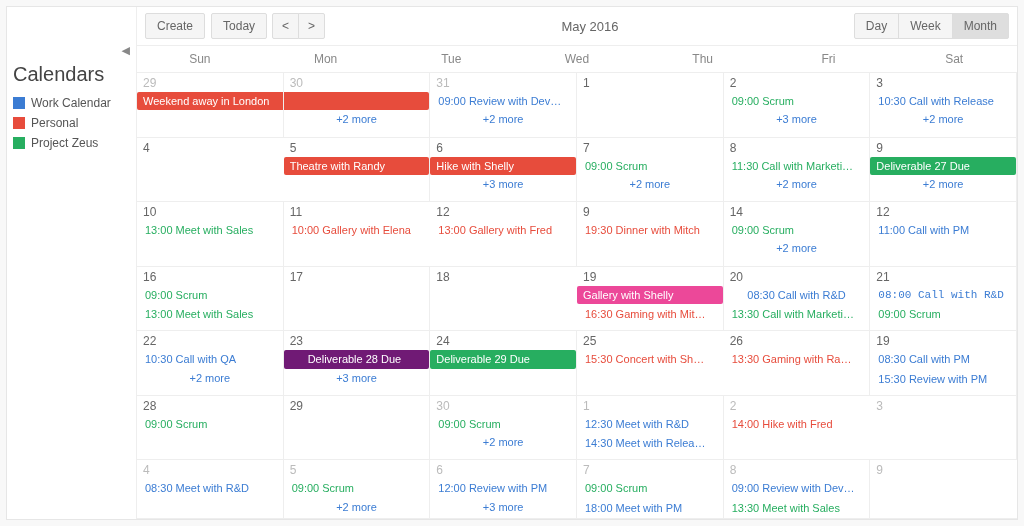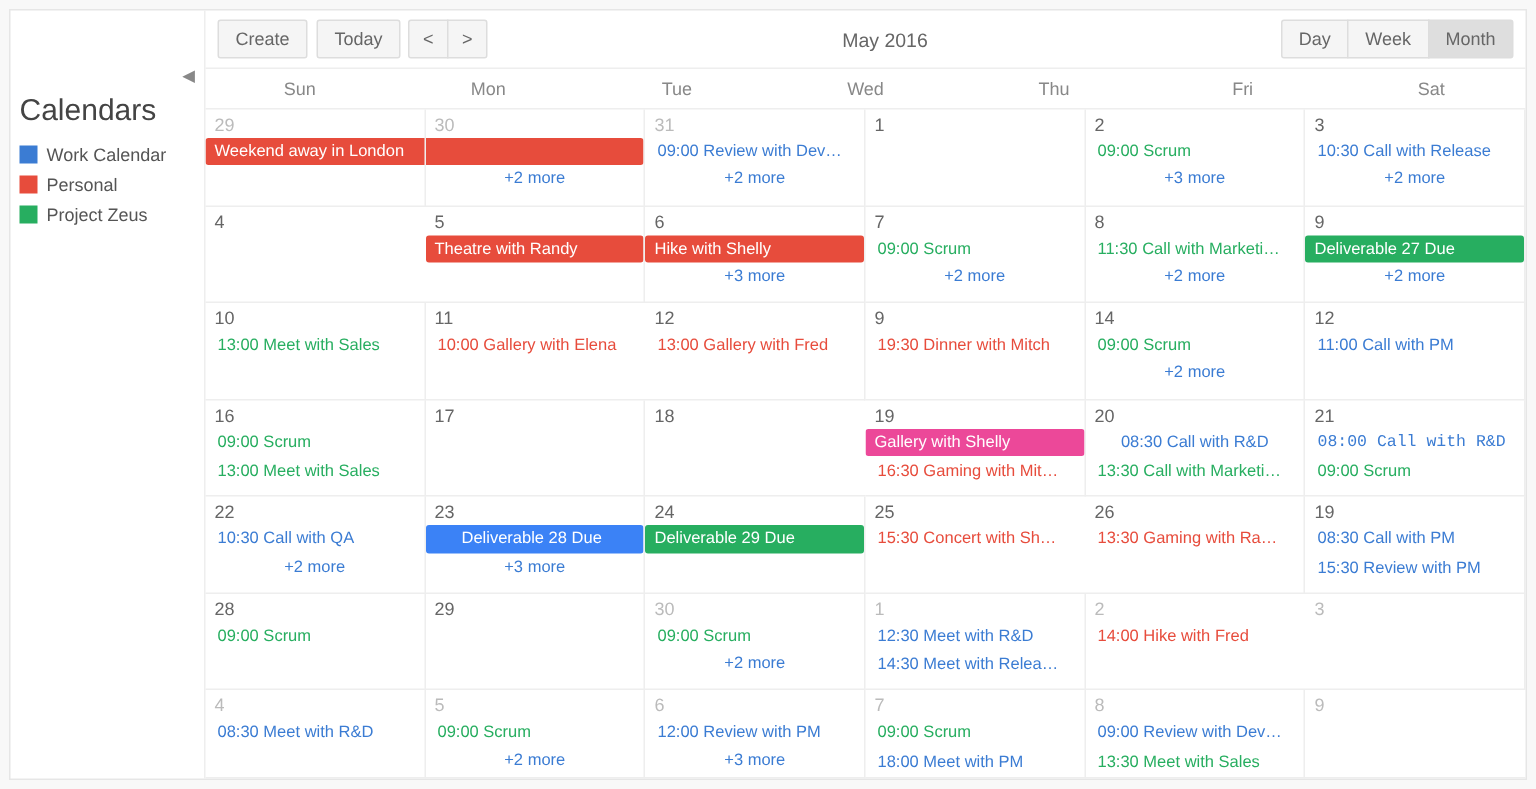--- a/index.html
+++ b/index.html
@@ -255,21 +255,21 @@
           <div class="ev" style="color: rgb(59, 124, 211); font-family: Liberation Mono, monospace;">08:00 Call with R&amp;D</div>
           <div class="ev" style="color: rgb(39, 174, 96);">09:00 Scrum</div>
         </div>
         <div class="cell">
           <div class="daynum">22</div>
           <div class="ev" style="color: rgb(59, 124, 211);">10:30 Call with QA</div>
           <div class="more">+2 more</div>
         </div>
         <div class="cell">
           <div class="daynum">23</div>
-          <div class="ev block" style="background: #3b82f6; padding-left: 24px;">Deliverable 28 Due</div>
+          <div class="ev block" style="background: #701a75; padding-left: 24px;">Deliverable 28 Due</div>
           <div class="more">+3 more</div>
         </div>
         <div class="cell">
           <div class="daynum">24</div>
           <div class="ev block" style="background: rgb(39, 174, 96);">Deliverable 29 Due</div>
         </div>
         <div class="cell">
           <div class="daynum">25</div>
           <div class="ev" style="color: rgb(231, 76, 60);">15:30 Concert with Sh…</div>
         </div>

